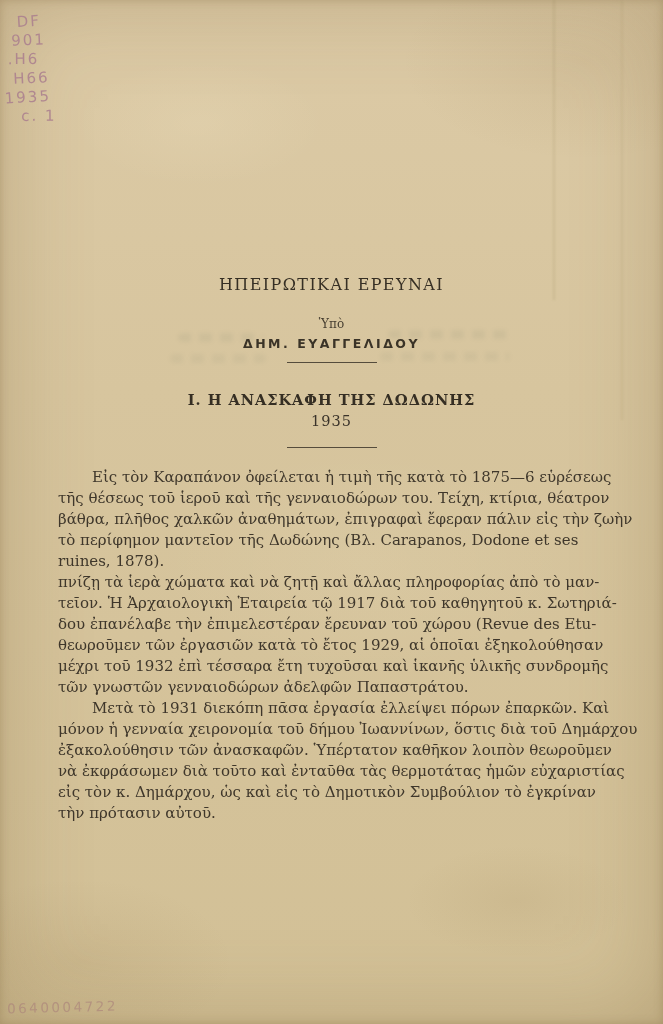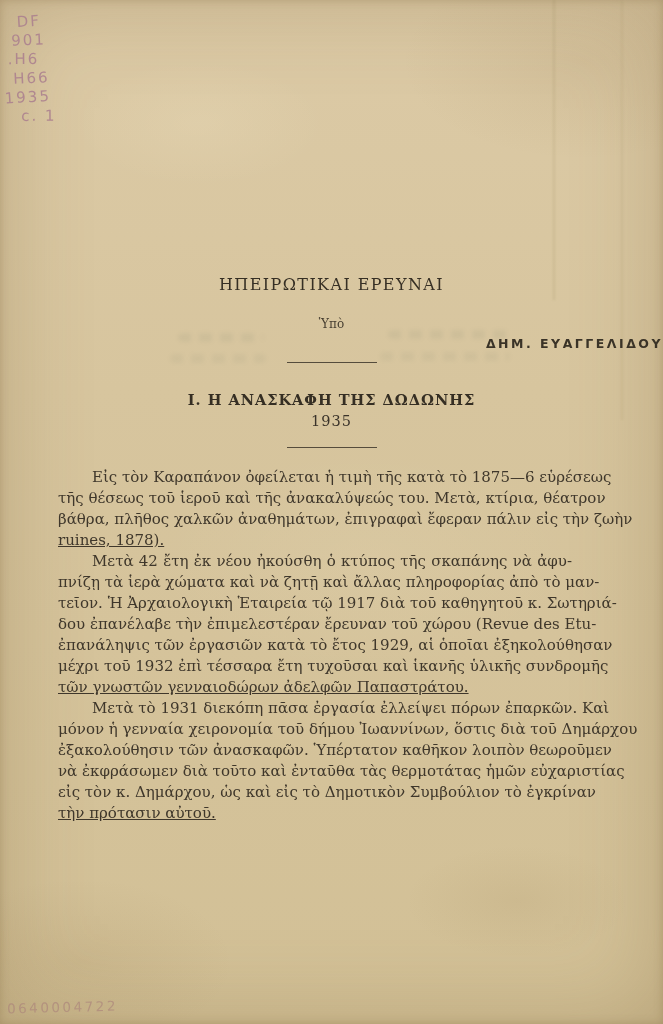--- a/index.html
+++ b/index.html
@@ -95,21 +95,21 @@
     width: 663px;
     text-align: center;
     font-size: 12px;
     color: #473f31;
   }
   .author-name {
     position: absolute;
     left: 0;
     top: 336px;
     width: 663px;
-    text-align: right;
+    text-align: center;
     font-family: "DejaVu Sans", sans-serif;
     font-weight: bold;
     font-size: 12.5px;
     letter-spacing: 2.5px;
     color: #3a3327;
   }
   .rule {
     position: absolute;
     left: 287px;
     width: 90px;
@@ -151,21 +151,21 @@
     line-height: 21px;
     color: #3f372b;
   }
   .paragraph { margin: 0; }
   .line {
     text-align: justify;
     text-align-last: justify;
     white-space: nowrap;
   }
   .line.first { text-indent: 34px; }
-  .line.final { text-align-last: left; white-space: normal; text-decoration: underline; }
+  .line.final { text-align-last: left; white-space: normal; }
 
   .inventory-number {
     position: absolute;
     left: 7px;
     top: 999px;
     transform: rotate(-1.5deg);
     font-family: "DejaVu Sans", sans-serif;
     font-size: 13.5px;
     letter-spacing: 2.5px;
     color: rgba(168, 127, 122, 0.60);
@@ -204,30 +204,30 @@
 
   <div class="section-heading">Ι. Η ΑΝΑΣΚΑΦΗ ΤΗΣ ΔΩΔΩΝΗΣ</div>
 
   <div class="section-year">1935</div>
 
   <div class="rule rule-2"></div>
 
   <div class="article-body">
       <div class="paragraph">
         <div class="line first">Εἰς τὸν Καραπάνον ὀφείλεται ἡ τιμὴ τῆς κατὰ τὸ 1875—6 εὑρέσεως</div>
-        <div class="line">τῆς θέσεως τοῦ ἱεροῦ καὶ τῆς ἀνακαλύψεώς του. Μετὰ, κτίρια, θέατρον</div>
+        <div class="line">τῆς θέσεως τοῦ ἱεροῦ καὶ τῆς γενναιοδώρων του. Τείχη, κτίρια, θέατρον</div>
         <div class="line">βάθρα, πλῆθος χαλκῶν ἀναθημάτων, ἐπιγραφαὶ ἔφεραν πάλιν εἰς τὴν ζωὴν</div>
+        <div class="line">τὸ περίφημον μαντεῖον τῆς Δωδώνης (Βλ. Carapanos, Dodone et ses</div>
         <div class="line final">ruines, 1878).</div>
       </div>
       <div class="paragraph">
-        <div class="line first">Μετὰ 42 ἔτη ἐκ νέου ἠκούσθη ὁ κτύπος τῆς σκαπάνης νὰ ἀφυ-</div>
         <div class="line">πνίζῃ τὰ ἱερὰ χώματα καὶ νὰ ζητῇ καὶ ἄλλας πληροφορίας ἀπὸ τὸ μαν-</div>
         <div class="line">τεῖον. Ἡ Ἀρχαιολογικὴ Ἑταιρεία τῷ 1917 διὰ τοῦ καθηγητοῦ κ. Σωτηριά-</div>
         <div class="line">δου ἐπανέλαβε τὴν ἐπιμελεστέραν ἔρευναν τοῦ χώρου (Revue des Etu-</div>
-        <div class="line">ἐπανάληψις τῶν ἐργασιῶν κατὰ τὸ ἔτος 1929, αἱ ὁποῖαι ἐξηκολούθησαν</div>
+        <div class="line">θεωροῦμεν τῶν ἐργασιῶν κατὰ τὸ ἔτος 1929, αἱ ὁποῖαι ἐξηκολούθησαν</div>
         <div class="line">μέχρι τοῦ 1932 ἐπὶ τέσσαρα ἔτη τυχοῦσαι καὶ ἱκανῆς ὑλικῆς συνδρομῆς</div>
         <div class="line final">τῶν γνωστῶν γενναιοδώρων ἀδελφῶν Παπαστράτου.</div>
       </div>
       <div class="paragraph">
         <div class="line first">Μετὰ τὸ 1931 διεκόπη πᾶσα ἐργασία ἐλλείψει πόρων ἐπαρκῶν. Καὶ</div>
         <div class="line">μόνον ἡ γενναία χειρονομία τοῦ δήμου Ἰωαννίνων, ὅστις διὰ τοῦ Δημάρχου</div>
         <div class="line">ἐξακολούθησιν τῶν ἀνασκαφῶν. Ὑπέρτατον καθῆκον λοιπὸν θεωροῦμεν</div>
         <div class="line">νὰ ἐκφράσωμεν διὰ τοῦτο καὶ ἐνταῦθα τὰς θερμοτάτας ἡμῶν εὐχαριστίας</div>
         <div class="line">εἰς τὸν κ. Δημάρχου, ὡς καὶ εἰς τὸ Δημοτικὸν Συμβούλιον τὸ ἐγκρίναν</div>
         <div class="line final">τὴν πρότασιν αὐτοῦ.</div>

